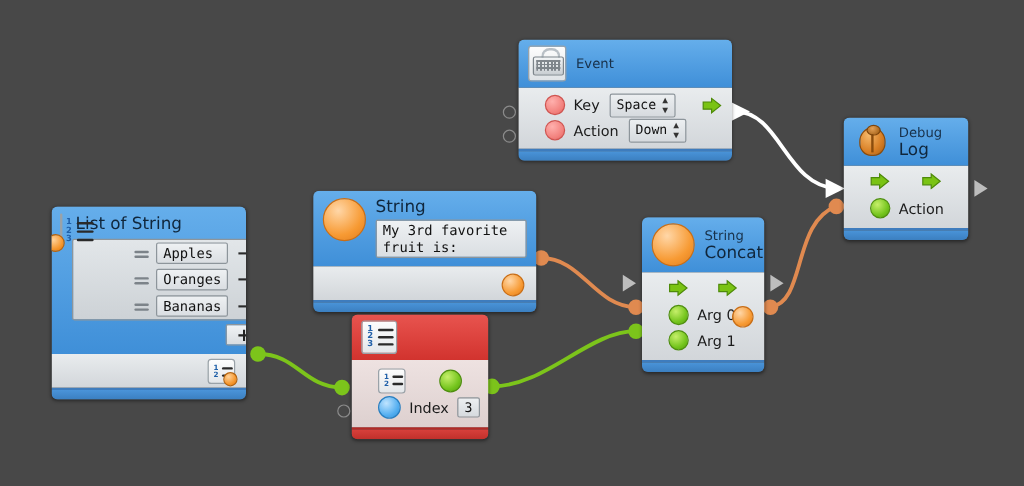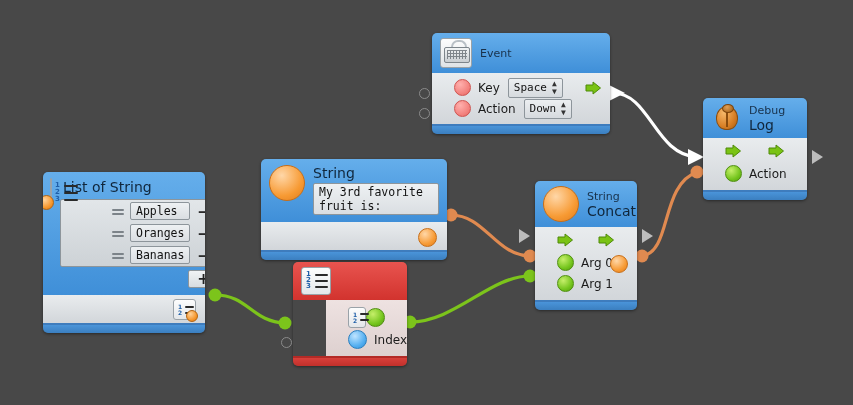--- a/index.html
+++ b/index.html
@@ -13,21 +13,21 @@
   #canvas{position:absolute;inset:0;width:853px;height:405px;}
   #wires{position:absolute;left:0;top:0;width:853px;height:405px;pointer-events:none;}
 
   
   .node{position:absolute;border-radius:5px;overflow:hidden;
         box-shadow:0 1px 3px rgba(0,0,0,.45);}
   .node .hdr{position:relative;padding:5px 8px 5px 8px;}
   .node.blue .hdr{background:linear-gradient(#65aeeb,#3f8fd8);}
   .node.red  .hdr{background:linear-gradient(#e8544f,#d2332e);}
   .node .body{background:linear-gradient(#e9ecee,#d2d6da);}
-  .node.red .body{background:linear-gradient(#eee2e1,#ddd0cf);margin-left:33px;}
+  .node.red .body{background:linear-gradient(#eee2e1,#ddd0cf);}
   .node .foot{height:8px;}
   .node.blue .foot{background:linear-gradient(#4a94d9,#3b7fc0);}
   .node.red  .foot{background:linear-gradient(#d8403b,#c1302b);}
   .node .sep{height:2px;background:#3e7cbd;}
   .node.red .sep{height:2px;background:#b32a26;}
 
   .title-wrap{display:flex;flex-direction:column;justify-content:center;}
   .t-small{font-size:11px;color:#18314a;line-height:13px;}
   .t-big{font-size:14px;color:#10263b;line-height:16px;}
   .node.red .t-small{color:#3d0f0d;}

